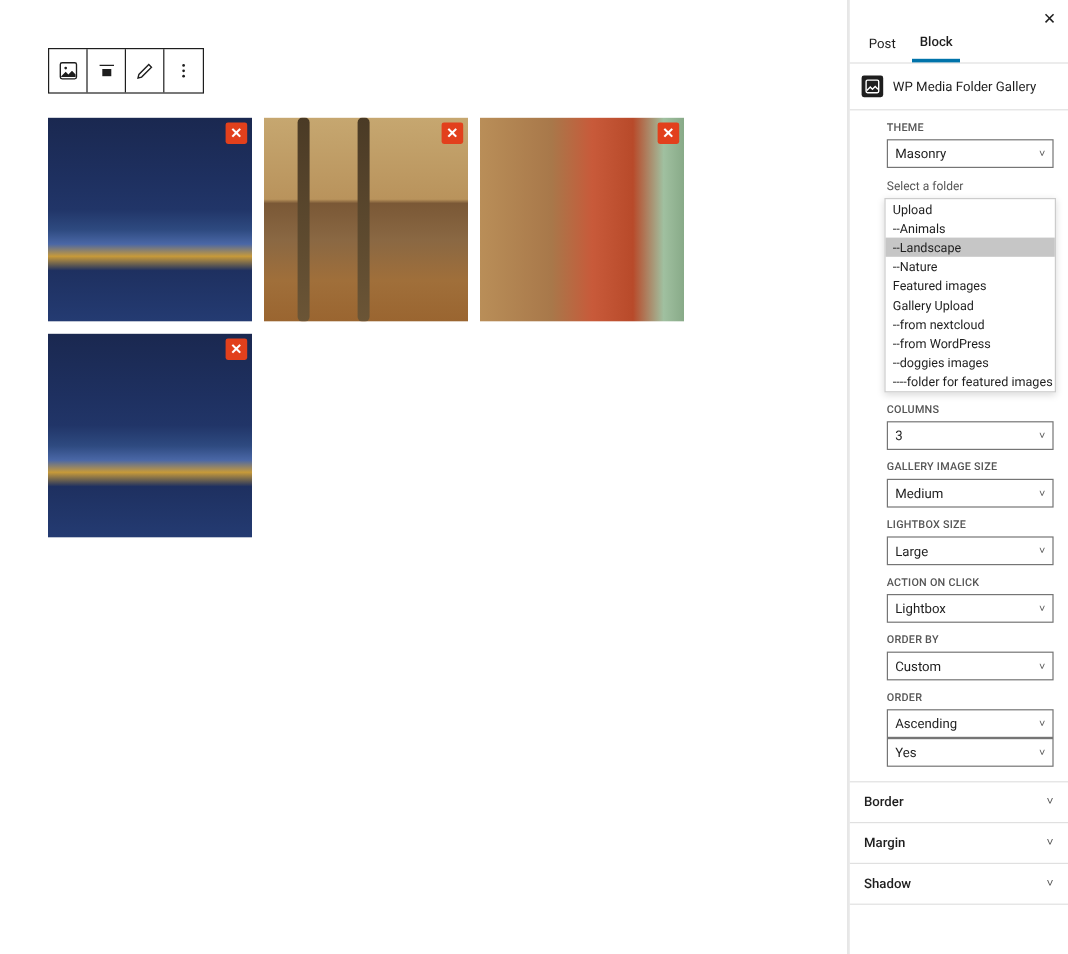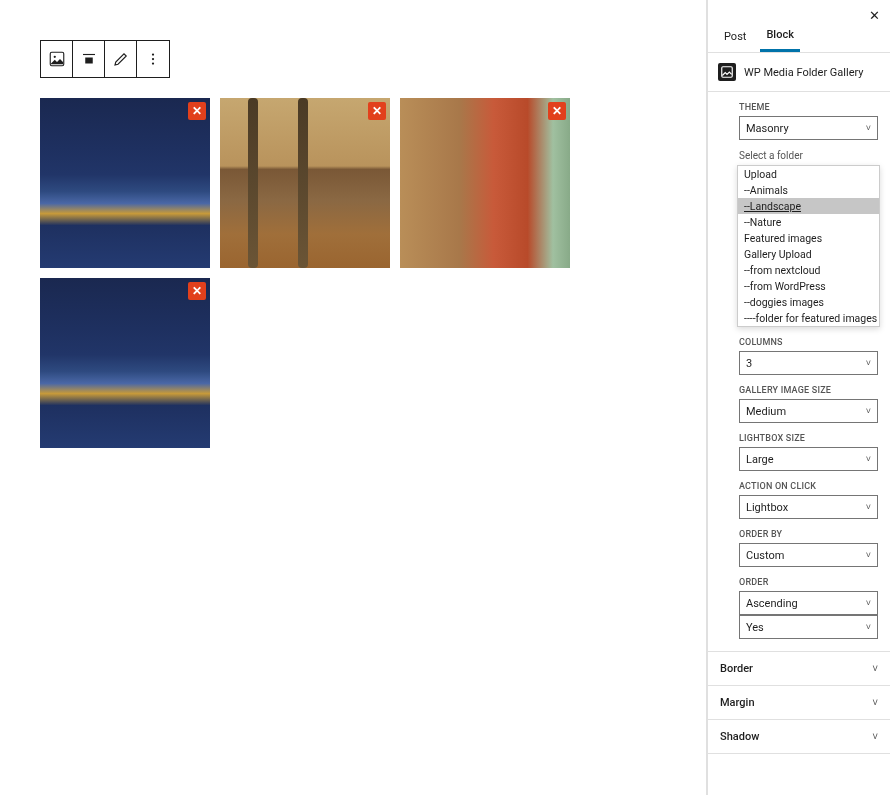--- a/index.html
+++ b/index.html
@@ -219,21 +219,20 @@
       z-index: 10;
       position: relative;
     }
     .folder-opt {
       padding: 1.5px 6px;
       cursor: pointer;
       white-space: nowrap;
     }
     .folder-opt.selected {
       background: #c6c6c6;
-      text-decoration: underline;
     }
   </style>
 </head>
 <body>
 
 <div class="editor-area">
 
   <div class="block-toolbar">
     <div class="tb-btn">
       <svg viewBox="0 0 24 24">

